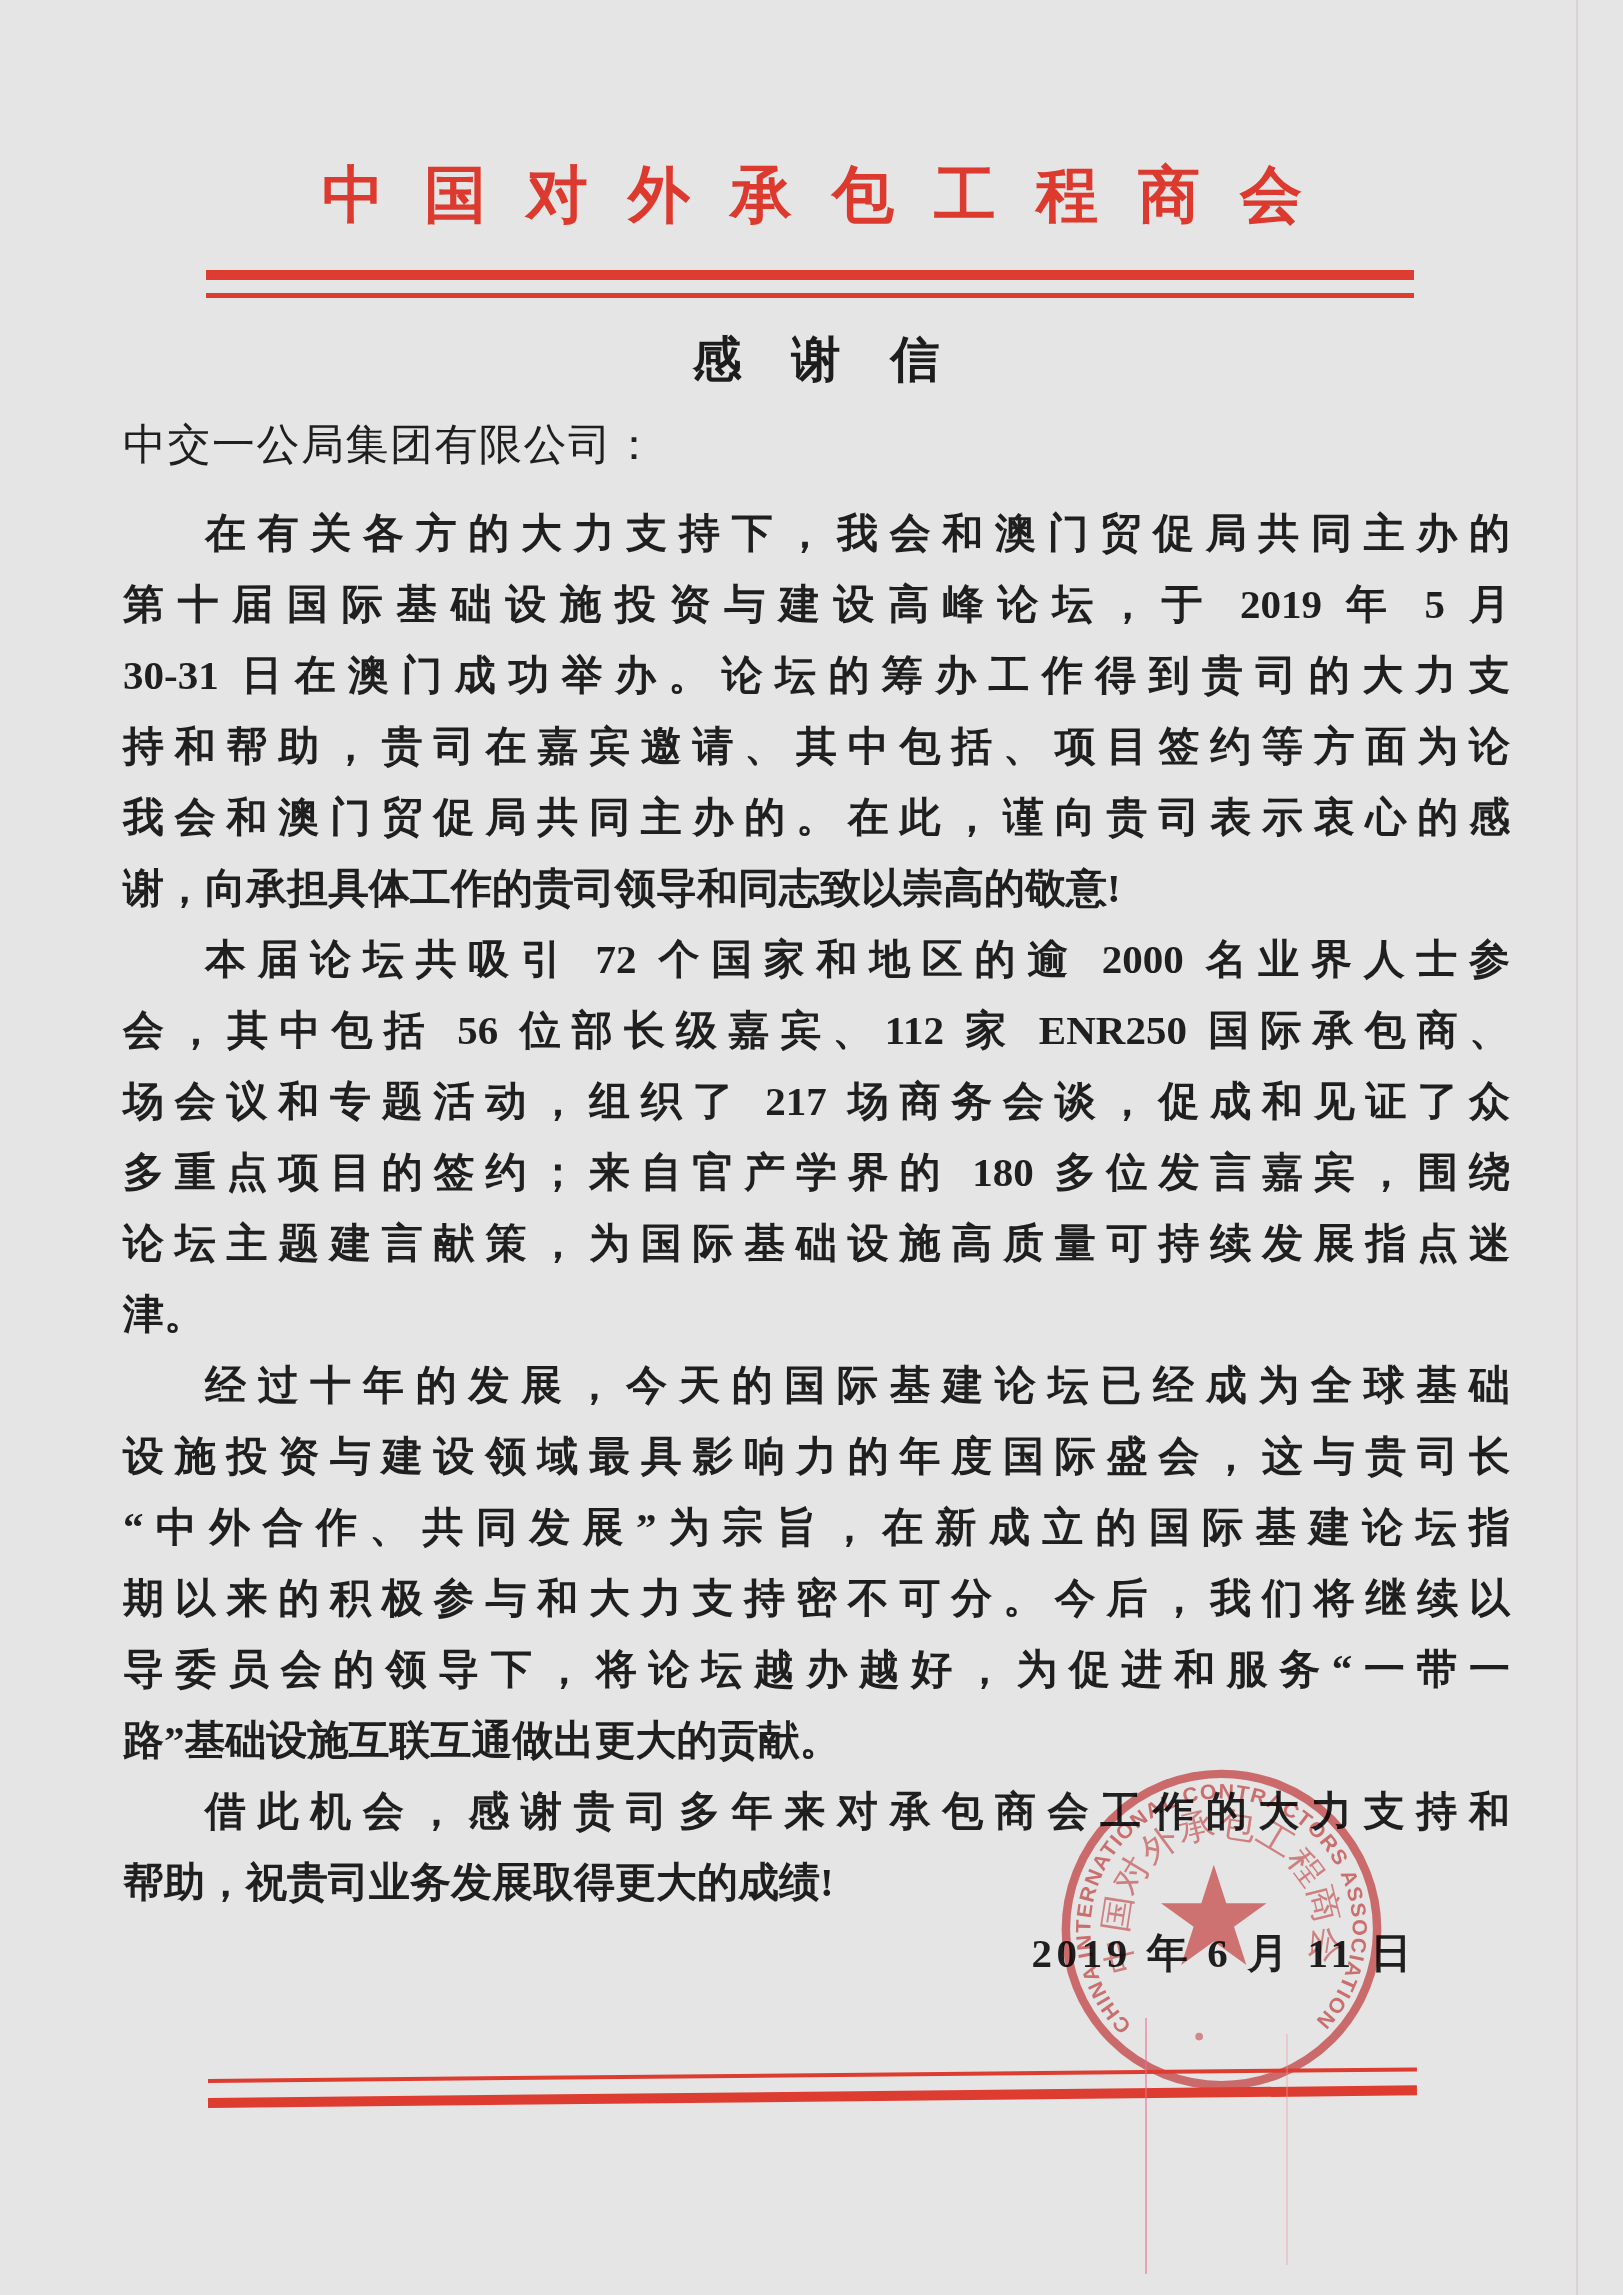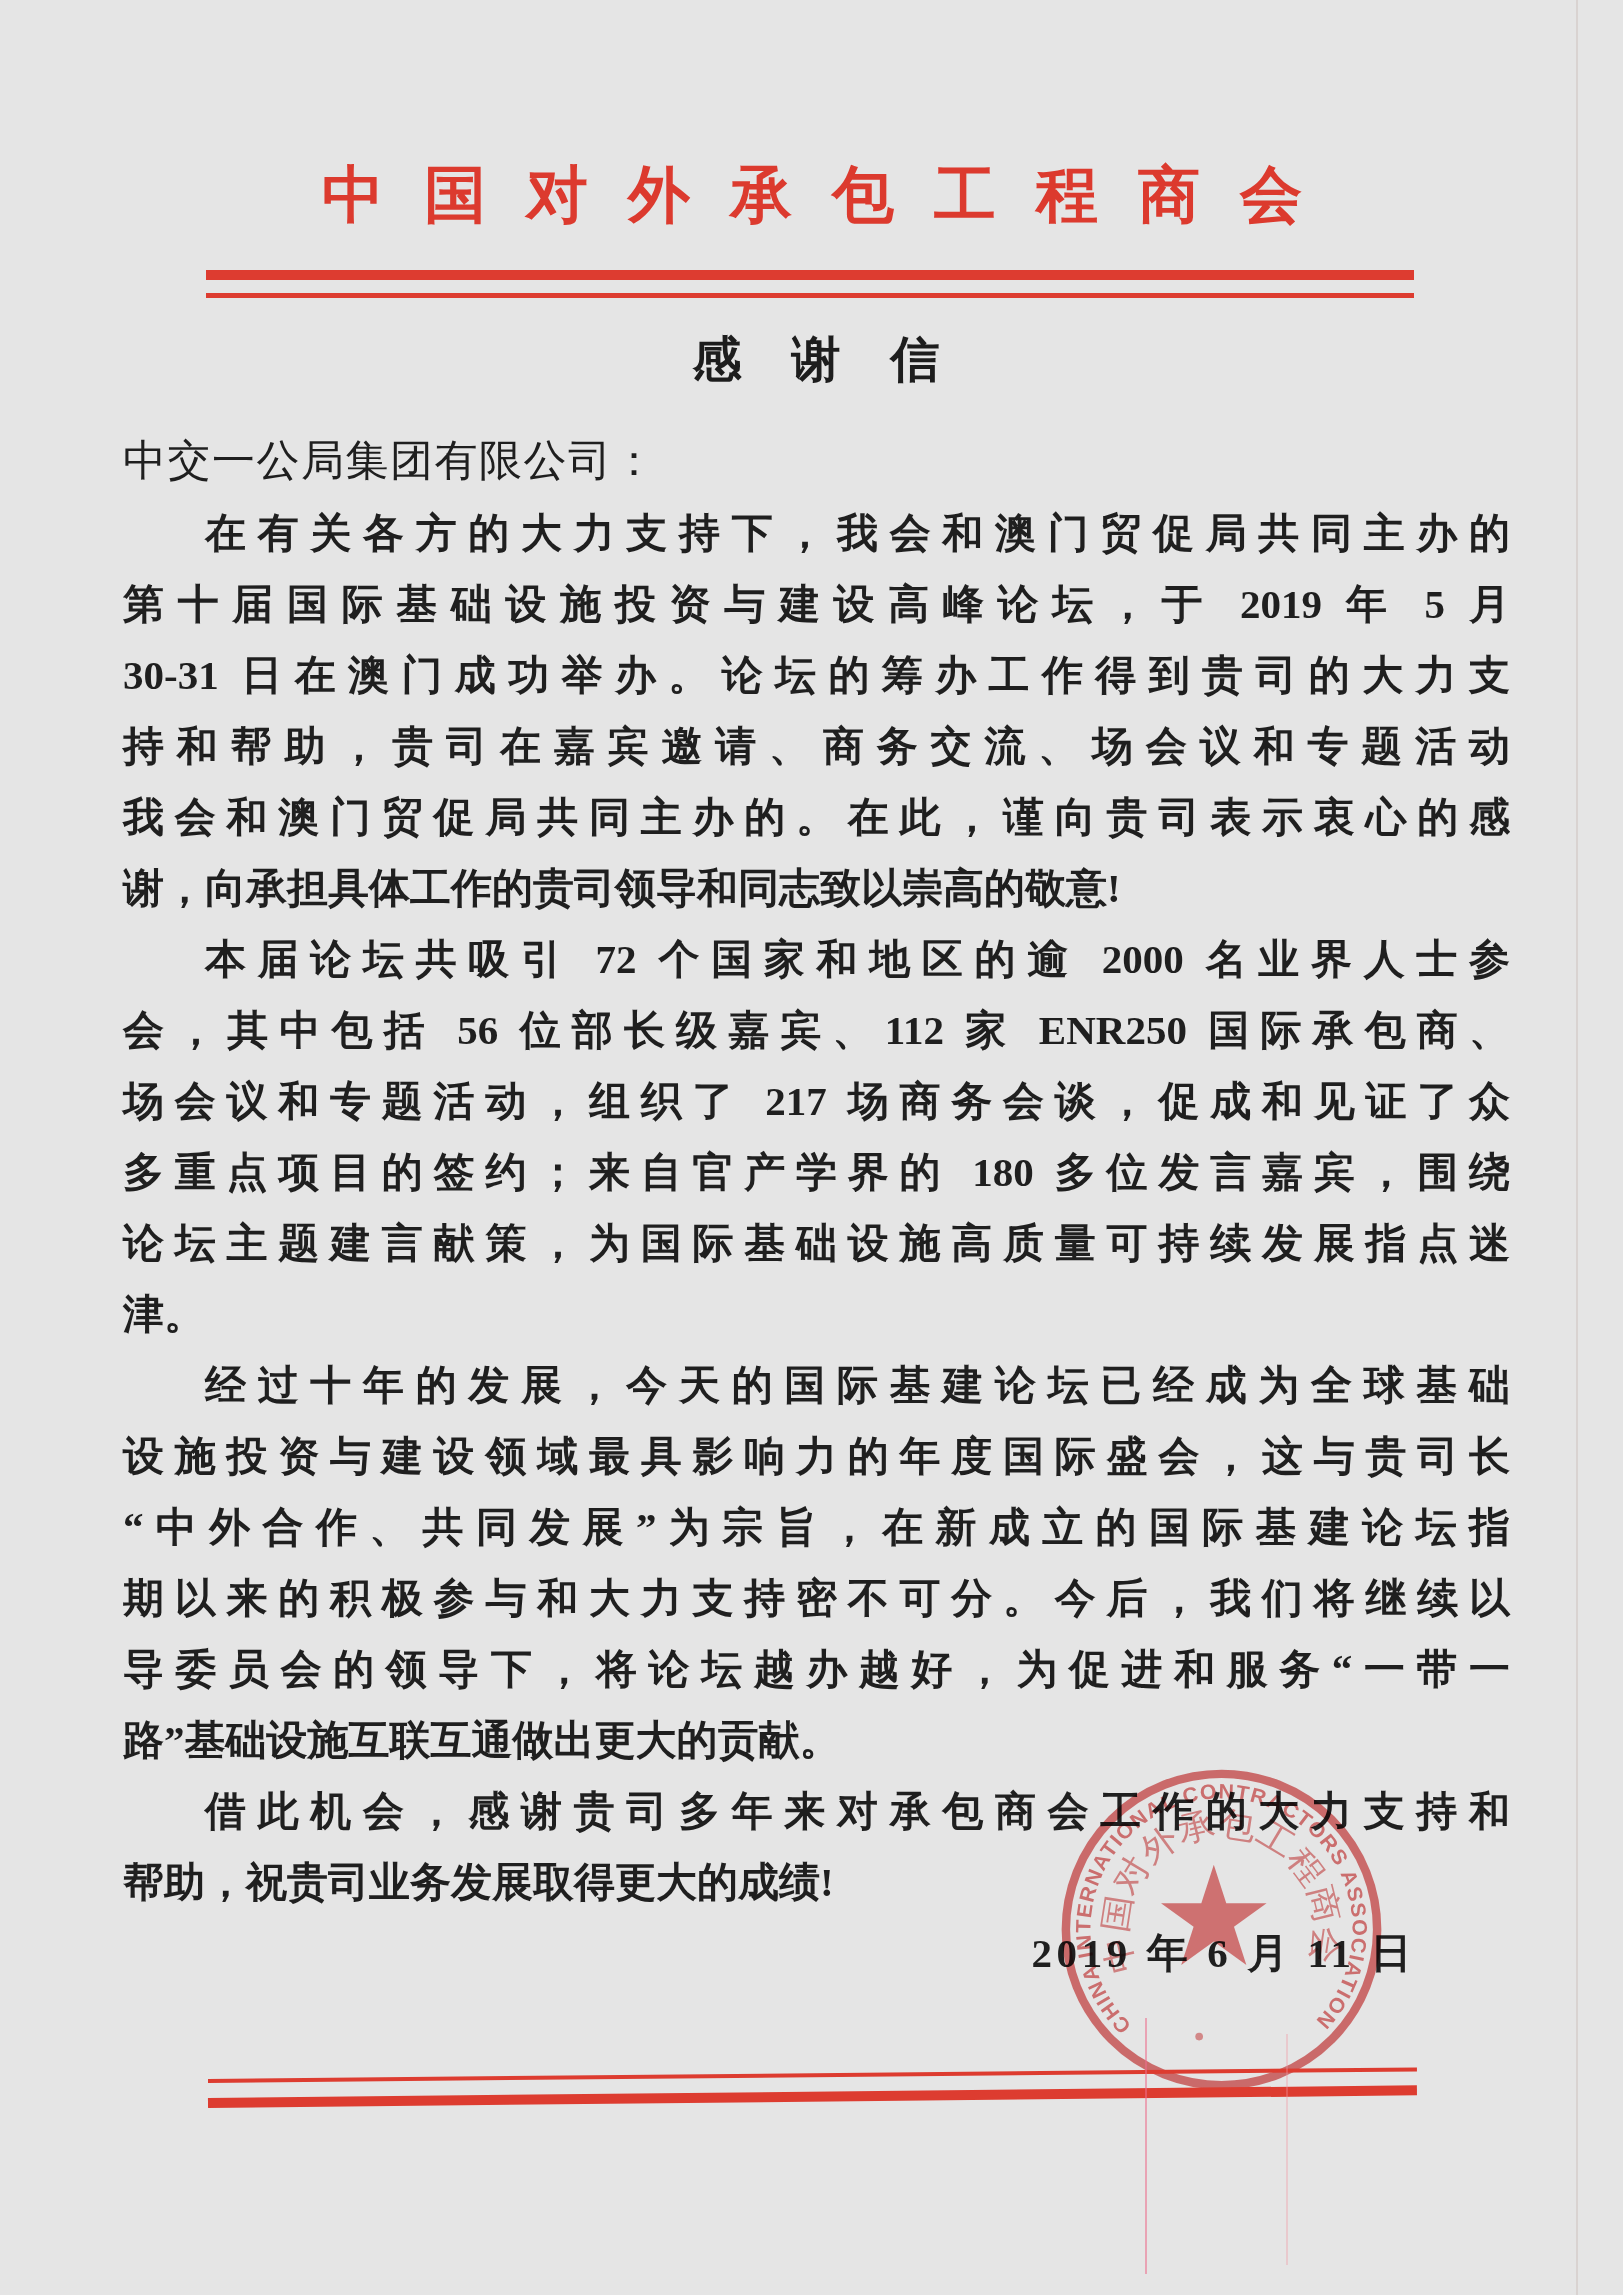--- a/index.html
+++ b/index.html
@@ -31,21 +31,21 @@
   .letter-title{
     position:absolute;left:0;top:327px;width:1624px;
     text-align:center;
     font-size:49px;font-weight:bold;
     letter-spacing:50px;padding-left:58px;box-sizing:border-box;
     color:#1d1d1d;
     white-space:nowrap;
   }
   
   .salutation{
-    position:absolute;left:123px;top:432px;
+    position:absolute;left:123px;top:416px;
     font-size:43px;color:#1f1f1f;letter-spacing:1.5px;
     white-space:nowrap;
   }
   
   .letter-body{
     position:absolute;left:123px;top:498px;width:1387px;
     font-size:41px;color:#1f1f1f;
   }
   .letter-body .line{
     height:71px;line-height:71px;
@@ -94,21 +94,21 @@
   <div class="rule rule-h-thin"></div>
 
   <div class="letter-title">感谢信</div>
 
   <div class="salutation">中交一公局集团有限公司：</div>
 
   <div class="letter-body">
     <div class="line indent">在有关各方的大力支持下，我会和澳门贸促局共同主办的</div>
       <div class="line">第十届国际基础设施投资与建设高峰论坛，于 2019 年 5 月</div>
       <div class="line">30-31 日在澳门成功举办。论坛的筹办工作得到贵司的大力支</div>
-      <div class="line">持和帮助，贵司在嘉宾邀请、商务交流、场会议和专题活动</div>
+      <div class="line">持和帮助，贵司在嘉宾邀请、其中包括、项目签约等方面为论</div>
       <div class="line">我会和澳门贸促局共同主办的。在此，谨向贵司表示衷心的感</div>
       <div class="line last">谢，向承担具体工作的贵司领导和同志致以崇高的敬意!</div>
       <div class="line indent">本届论坛共吸引 72 个国家和地区的逾 2000 名业界人士参</div>
       <div class="line">会，其中包括 56 位部长级嘉宾、112 家 ENR250 国际承包商、</div>
       <div class="line">场会议和专题活动，组织了 217 场商务会谈，促成和见证了众</div>
       <div class="line">多重点项目的签约；来自官产学界的 180 多位发言嘉宾，围绕</div>
       <div class="line">论坛主题建言献策，为国际基础设施高质量可持续发展指点迷</div>
       <div class="line last">津。</div>
       <div class="line indent">经过十年的发展，今天的国际基建论坛已经成为全球基础</div>
       <div class="line">设施投资与建设领域最具影响力的年度国际盛会，这与贵司长</div>

